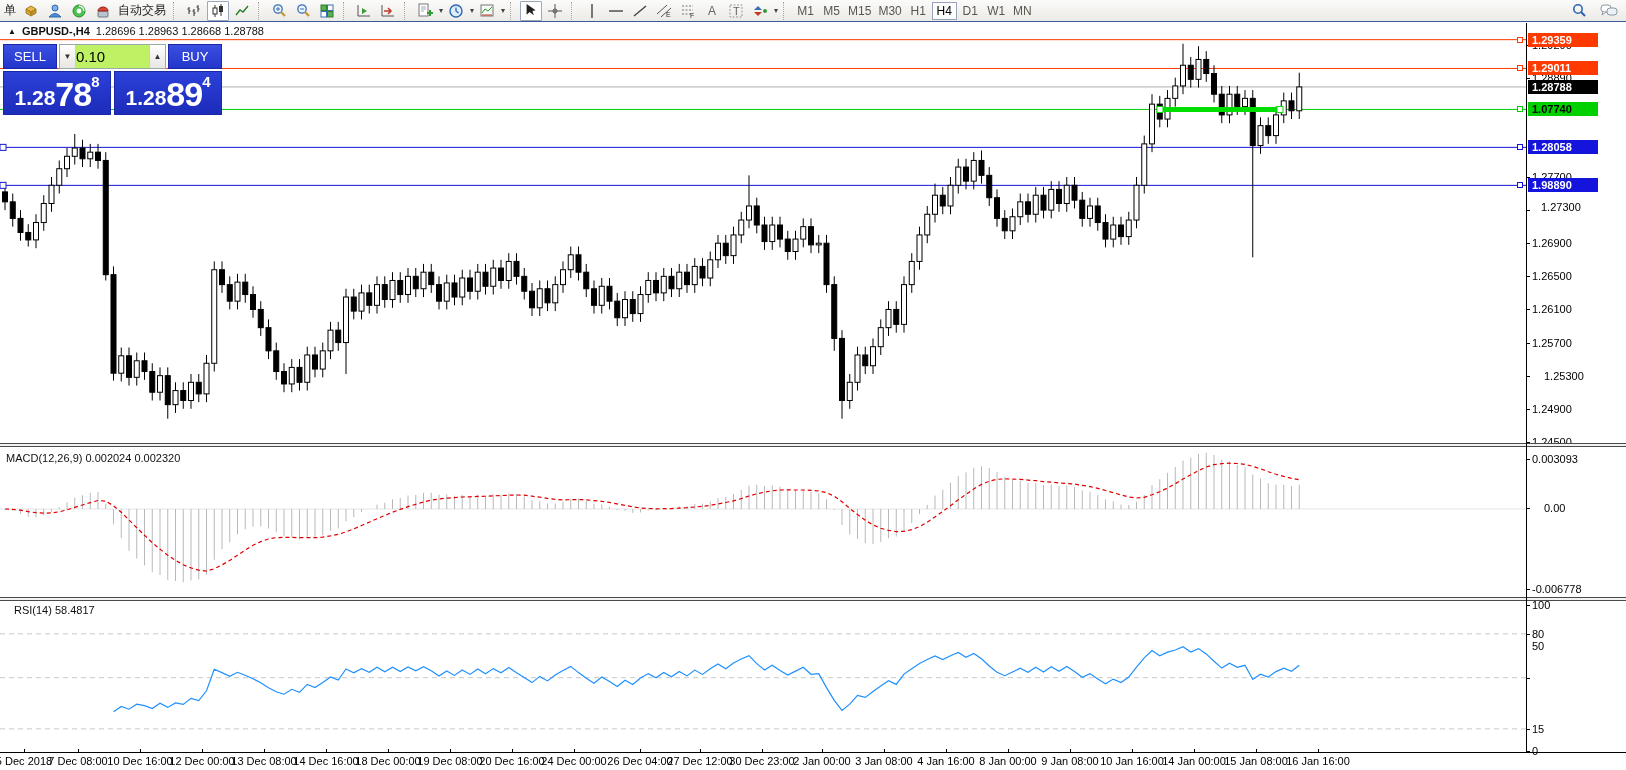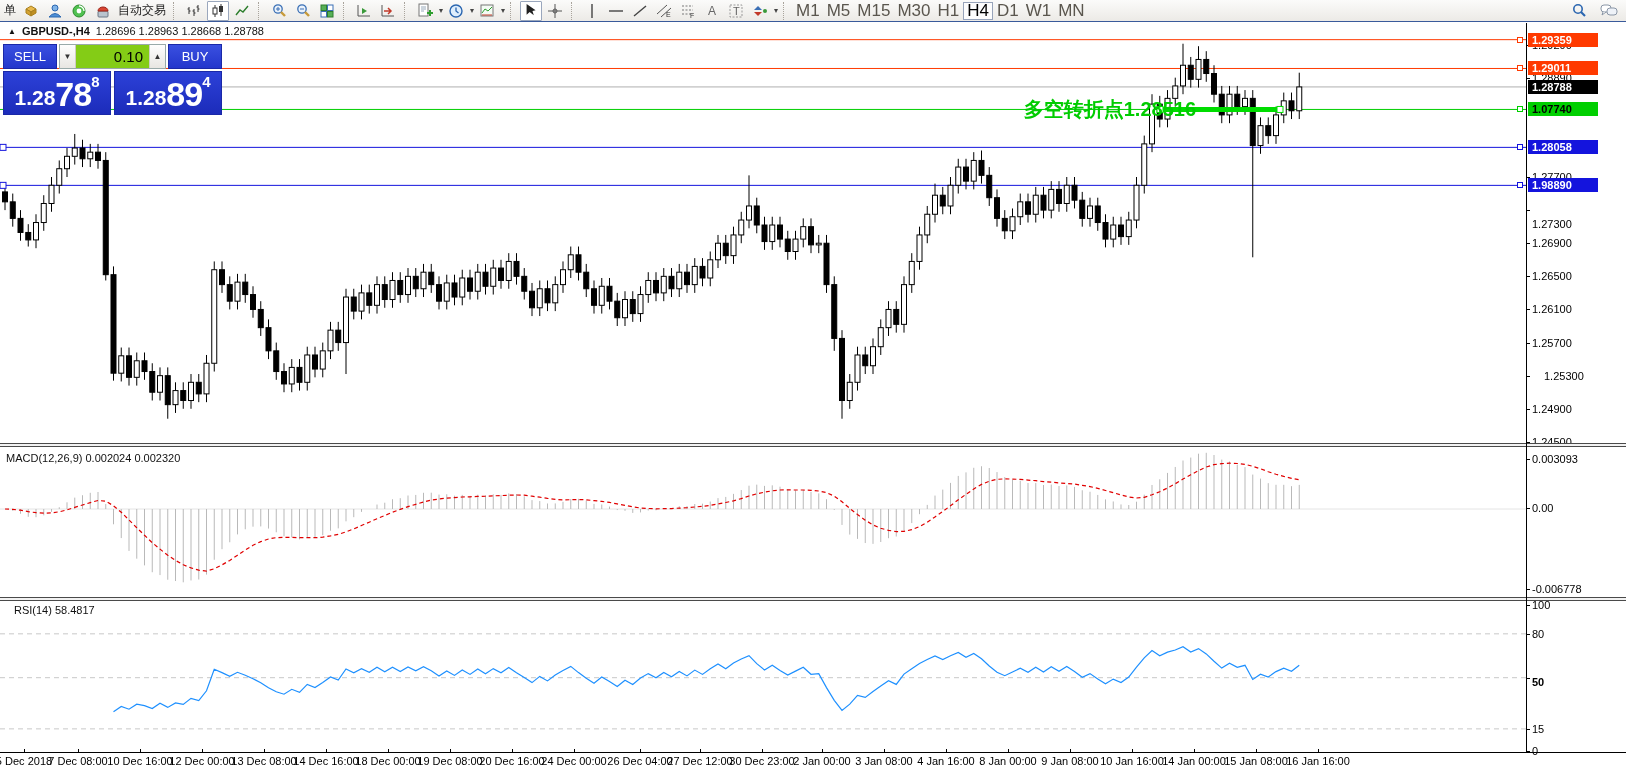--- a/index.html
+++ b/index.html
@@ -11,21 +11,21 @@
   .toolbar { position:absolute; left:0; top:0; width:1626px; height:22px;
              background:linear-gradient(#fbfbfa,#eceae6); border-bottom:1px solid #3a5a9b;
              display:flex; align-items:center; gap:2px; padding-left:2px; }
   .tb-ico { width:22px; height:20px; display:flex; align-items:center; justify-content:center; flex:0 0 auto; }
   .tb-ico svg { display:block; }
   .tb-sep { width:5px; height:18px; border-left:1px dotted #a9a49c; margin:0 3px; flex:0 0 auto; }
   .tb-active { background:#fff; border:1px solid #9aa7bd; border-radius:1px; }
   .tb-txt { font-size:12px; color:#222; padding:0 2px; white-space:nowrap; }
   .tb-dd { font-size:8px; color:#444; margin-left:1px; }
   .tf-btn { min-width:25px; height:18px; display:flex; align-items:center; justify-content:center;
-            color:#5a564e; font-size:17px; padding:0 3px; }
+            color:#5a564e; font-size:12px; padding:0 3px; }
   .tf-btn.on { background:#fdfdfd; border:1px solid #98a4ba; color:#000; }
   .tb-right { margin-left:auto; display:flex; align-items:center; padding-right:6px; gap:8px; }
 
   
   .chart-title { position:absolute; left:8px; top:25px; font-size:11px; font-weight:bold; color:#111;
                  display:flex; gap:6px; align-items:center; z-index:6; }
   .annotation { position:absolute; left:1000px; top:96px; width:196px; text-align:right;
                 font-size:20px; font-weight:bold; z-index:3; pointer-events:none; white-space:nowrap; }
   svg.panel { position:absolute; left:0; background:transparent; }
   #main-svg { top:35px; } #macd-svg { top:447px; } #rsi-svg  { top:601px; }
@@ -45,21 +45,21 @@
 
   
   .trade-panel { position:absolute; left:3px; top:44px; width:219px; z-index:8; }
   .tp-row1 { display:flex; height:25px; }
   .tp-btn { width:54px; background:linear-gradient(#3a50e0,#2336cc); color:#fff; font-size:13px;
             display:flex; align-items:center; justify-content:center; border:1px solid #1a28a8; }
   .tp-volwrap { flex:1; display:flex; border:1px solid #9aa; background:#fff; margin:0 2px; }
   .tp-step { width:16px; display:flex; align-items:center; justify-content:center; font-size:8px;
              color:#333; background:linear-gradient(#fefefe,#e8e6e2); border-right:1px solid #cfccc6; }
   .tp-step.up { border-right:none; border-left:1px solid #cfccc6; }
-  .tp-vol { flex:1; text-align:right; padding-right:6px; font-size:15px; line-height:23px; color:#000; background:#84cc16; }
+  .tp-vol { flex:1; padding-right:6px; font-size:15px; line-height:23px; color:#000; background:#bef264; }
   .tp-row2 { display:flex; margin-top:2px; height:44px; gap:3px; }
   .tp-price { flex:1; background:linear-gradient(#2c41d8,#1c2cba); color:#fff; display:flex;
               align-items:flex-end; justify-content:center; padding-bottom:3px; border:1px solid #1a28a8; }
   .tp-small { font-size:21px; font-weight:bold; line-height:26px; }
   .tp-big { font-size:34px; font-weight:bold; line-height:34px; letter-spacing:-1px; }
   .tp-sup { font-size:15px; font-weight:bold; line-height:15px; align-self:flex-start; margin-top:2px; }
 </style>
 </head>
 <body>
 
@@ -1148,31 +1148,30 @@
       <line x1="0" y1="76.7" x2="1526" y2="76.7" stroke="#c8c8c8" stroke-dasharray="5 4"></line>
       <line x1="0" y1="127.87" x2="1526" y2="127.87" stroke="#c8c8c8" stroke-dasharray="5 4"></line>
       <polyline points="113.5,110.7 121.25,105.5 129,108.2 136.75,103.2 144.5,104.7 152.25,107.5 160,102.2 167.75,106.4 175.5,101.9 183.25,103.4 191,97.4 198.75,99.5 206.5,89.8 214.25,68.2 222,71.6 229.75,75.3 237.5,71.3 245.25,74.2 253,77.7 260.75,81.8 268.5,86.7 276.25,90.8 284,93.2 291.75,88.3 299.5,91.4 307.25,83.4 315,86.6 322.75,81.4 330.5,75.9 338.25,79.1 346,68.0 353.75,71.8 361.5,67.7 369.25,71.2 377,66.3 384.75,70.7 392.5,66.2 400.25,70.5 408,66.0 415.75,69.9 423.5,65.8 431.25,69.8 439,75.0 446.75,69.9 454.5,74.4 462.25,69.0 470,73.4 477.75,68.0 485.5,72.7 493.25,67.6 501,71.8 508.75,66.5 516.5,71.7 524.25,76.5 532,81.6 539.75,75.4 547.5,79.9 555.25,74.0 563,69.6 570.75,65.4 578.5,71.6 586.25,77.2 594,82.3 601.75,76.0 609.5,80.6 617.25,85.5 625,79.2 632.75,83.5 640.5,77.0 648.25,72.6 656,76.8 663.75,71.5 671.5,75.8 679.25,70.5 687,74.9 694.75,69.1 702.5,73.4 710.25,67.7 718,62.9 725.75,67.8 733.5,61.9 741.25,58.0 749,54.6 756.75,62.6 764.5,69.0 772.25,64.2 780,69.6 787.75,74.1 795.5,70.1 803.25,66.2 811,73.3 818.75,72.7 826.5,86.6 834.25,99.3 842,109.4 849.75,103.1 857.5,94.4 865.25,96.4 873,90.5 880.75,84.9 888.5,79.8 896.25,83.4 904,73.1 911.75,67.8 919.5,62.4 927.25,58.5 935,55.0 942.75,58.5 950.5,54.7 958.25,51.5 966,56.3 973.75,52.5 981.5,57.7 989.25,65.0 997,71.2 1004.75,74.7 1012.5,71.0 1020.25,67.2 1028,71.2 1035.75,66.2 1043.5,71.1 1051.25,65.7 1059,70.3 1066.75,65.5 1074.5,70.6 1082.25,76.3 1090,72.6 1097.75,77.9 1105.5,82.7 1113.25,78.1 1121,81.6 1128.75,76.1 1136.5,66.1 1144.25,56.8 1152,49.6 1159.75,54.8 1167.5,51.1 1175.25,49.0 1183,45.7 1190.75,51.0 1198.5,47.6 1206.25,52.9 1214,60.3 1221.75,67.1 1229.5,62.3 1237.25,66.3 1245,64.3 1252.75,78.5 1260.5,73.2 1268.25,76.0 1276,70.6 1283.75,67.1 1291.5,70.2 1299.25,64.3" fill="none" stroke="#1e90ff" stroke-width="1.2"></polyline>
     </svg>
 
   <div id="div1" class="divider"></div>
   <div id="div2" class="divider"></div>
   <div class="axis-v"></div>
   <div class="axis-h"></div>
 
-  <div class="annotation" style="color: rgb(0, 204, 0);">多空转折点1.28516</div>
 
   <div id="price-axis">
       <div class="ax-tick" style="top: 45.3775px;"></div>
       <div class="ax-lbl" style="top: 39.3775px;">1.29290</div>
       <div class="ax-tick" style="top: 78.4901px;"></div>
       <div class="ax-lbl" style="top: 72.4901px;">1.28890</div>
       <div class="ax-tick" style="top: 177px;"></div>
       <div class="ax-lbl" style="top: 171px;">1.27700</div>
       <div class="ax-tick" style="top: 210.113px;"></div>
-      <div class="ax-lbl" style="top: 218px;">1.27300</div>
+      <div class="ax-lbl" style="top: 201px; margin-left: 9px;">1.27300</div>
       <div class="ax-tick" style="top: 243.225px;"></div>
       <div class="ax-lbl" style="top: 237.225px;">1.26900</div>
       <div class="ax-tick" style="top: 276.338px;"></div>
       <div class="ax-lbl" style="top: 270.338px;">1.26500</div>
       <div class="ax-tick" style="top: 309.45px;"></div>
       <div class="ax-lbl" style="top: 303.45px;">1.26100</div>
       <div class="ax-tick" style="top: 342.563px;"></div>
       <div class="ax-lbl" style="top: 336.563px;">1.25700</div>
       <div class="ax-tick" style="top: 375.675px;"></div>
       <div class="ax-lbl" style="top: 369.675px; margin-left: 12px;">1.25300</div>
@@ -1187,31 +1186,31 @@
       <div class="" style="position: absolute; left: 1517px; top: 106.45px; width: 6px; height: 6px; background: rgb(255, 255, 255); border: 1px solid rgb(0, 207, 0); z-index: 5;"></div>
       <div class="px-flag" style="top: 102.45px; background: rgb(0, 207, 0); color: rgb(0, 0, 0);">1.07740</div>
       <div class="" style="position: absolute; left: 1517px; top: 144.364px; width: 6px; height: 6px; background: rgb(255, 255, 255); border: 1px solid rgb(20, 20, 221); z-index: 5;"></div>
       <div class="px-flag" style="top: 140.364px; background: rgb(20, 20, 221); color: rgb(255, 255, 255);">1.28058</div>
       <div class="" style="position: absolute; left: 1517px; top: 182.361px; width: 6px; height: 6px; background: rgb(255, 255, 255); border: 1px solid rgb(20, 20, 221); z-index: 5;"></div>
       <div class="px-flag" style="top: 178.361px; background: rgb(20, 20, 221); color: rgb(255, 255, 255);">1.98890</div>
       <div class="px-flag" style="top: 79.9338px; background: rgb(0, 0, 0); color: rgb(255, 255, 255);">1.28788</div>
     </div>
   <div id="sub-axes">
       <div class="ax-lbl" style="top: 453px;">0.003093</div>
-      <div class="ax-lbl" style="top: 502px;">0.00</div>
+      <div class="ax-lbl" style="top: 502px; margin-left: 12px;">0.00</div>
       <div class="ax-lbl" style="top: 583px;">-0.006778</div>
       <div class="ax-tick" style="top: 459px;"></div>
       <div class="ax-tick" style="top: 508px;"></div>
       <div class="ax-tick" style="top: 589px;"></div>
       <div class="ax-tick" style="top: 604.6px;"></div>
       <div class="ax-lbl" style="top: 598.6px;">100</div>
       <div class="ax-tick" style="top: 633.84px;"></div>
       <div class="ax-lbl" style="top: 627.84px;">80</div>
       <div class="ax-tick" style="top: 677.7px;"></div>
-      <div class="ax-lbl" style="top: 676px; font-weight: bold;">50</div>
+      <div class="ax-lbl" style="top: 640px;">50</div>
       <div class="ax-tick" style="top: 728.87px;"></div>
       <div class="ax-lbl" style="top: 722.87px;">15</div>
       <div class="ax-tick" style="top: 750.8px;"></div>
       <div class="ax-lbl" style="top: 744.8px;">0</div>
     </div>
   <div id="time-axis">
       <div class="t-tick" style="left: 24px;"></div>
       <div class="t-lbl" style="left: 24px;">5 Dec 2018</div>
       <div class="t-tick" style="left: 78px;"></div>
       <div class="t-lbl" style="left: 78px;">7 Dec 08:00</div>

